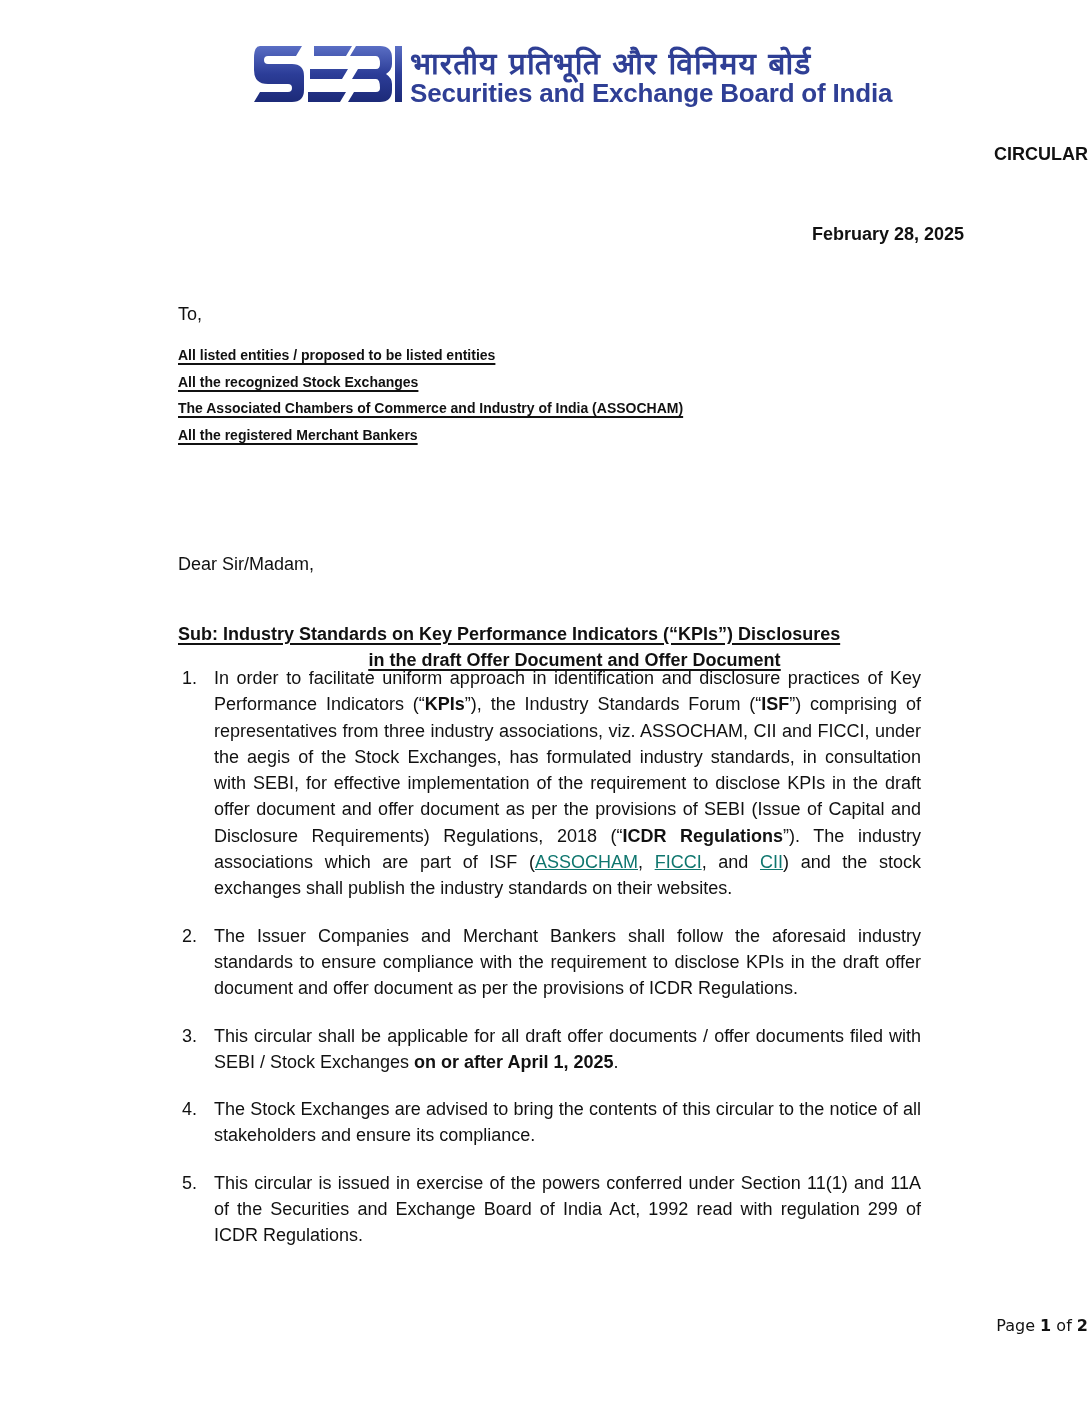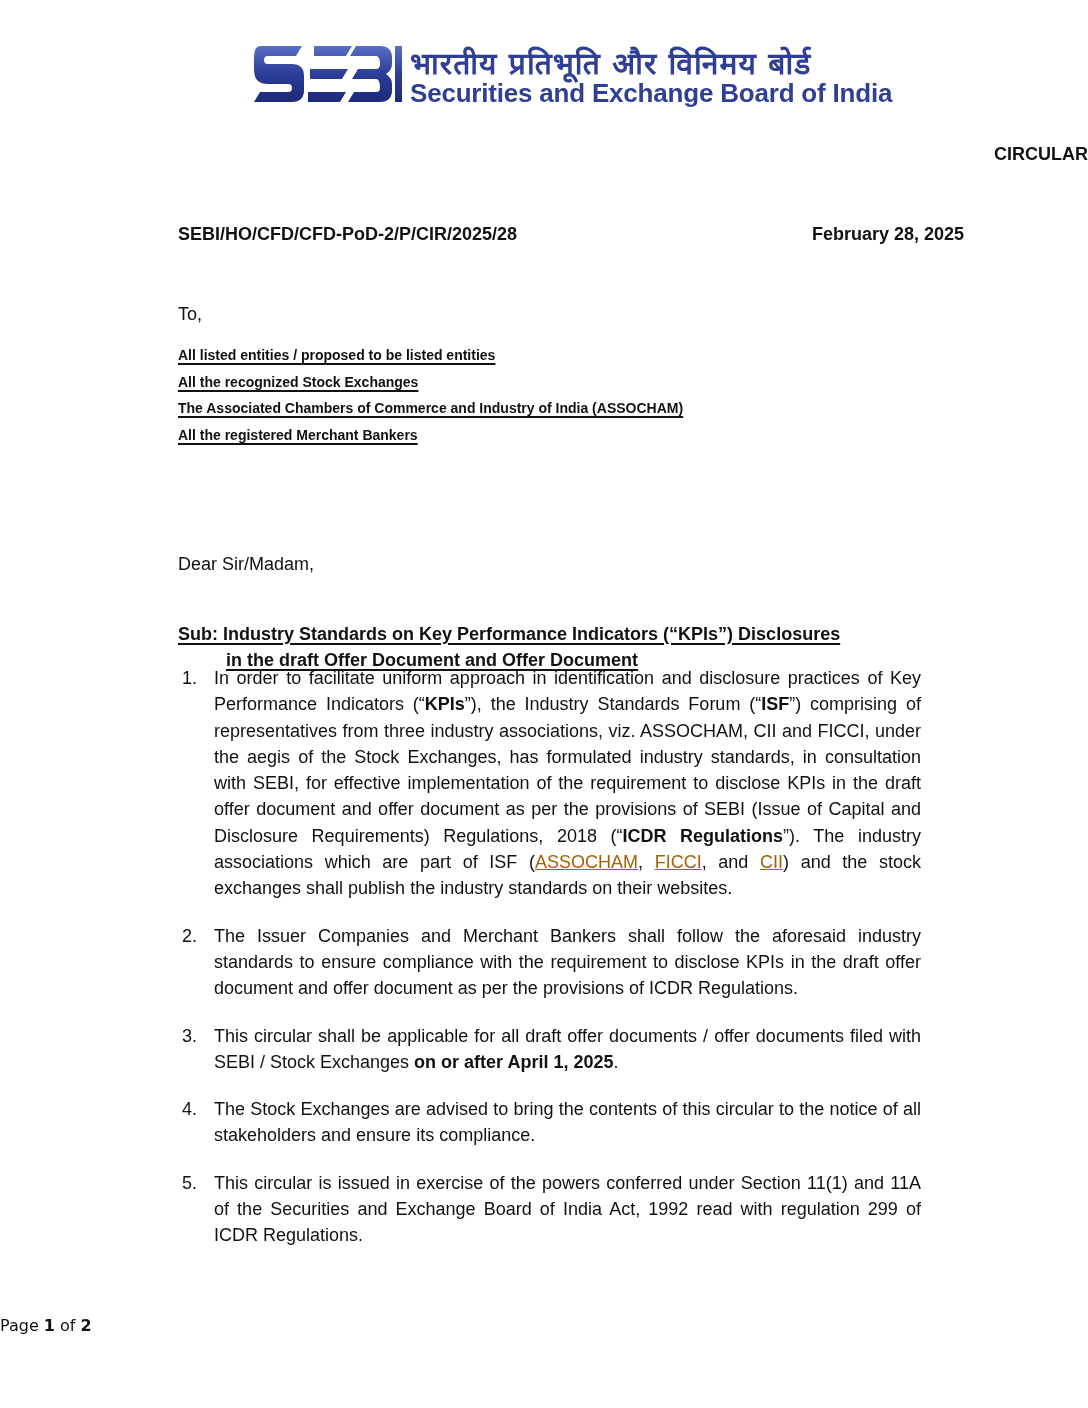--- a/index.html
+++ b/index.html
@@ -36,30 +36,30 @@
       text-decoration-thickness: 2px; text-underline-offset: 3px;
     }
 
     .salutation { position: absolute; left: 178px; top: 554px; font-size: 18px; }
     .subject {
       position: absolute; left: 178px; top: 594px; width: 745px; font-weight: bold; font-size: 18px;
       line-height: 26px;
       margin-top: 27px;
     }
     .subject span { text-decoration: underline; text-decoration-thickness: 2px; text-underline-offset: 3px; }
-    .subject .line2 { display: block; padding-left: 48px; }
+    .subject .line2 { display: block; padding-left: 48px; text-align: center; }
 
     .paras { position: absolute; left: 178px; top: 665px; width: 743px; }
     .para { position: relative; padding-left: 36px; font-size: 18px; line-height: 26.3px; text-align: justify; margin-bottom: 21px; }
     .para .num { position: absolute; left: 4px; top: 0; }
     .para b { font-weight: bold; }
-    .link { color: #a16207; text-decoration: underline; }
+    .link { color: #0f766e; text-decoration: underline; }
 
     .footer {
-      position: absolute; left: 0; width: 1088px; top: 1316px; text-align: left; font-size: 16px;
+      position: absolute; left: 0; width: 1088px; top: 1316px; text-align: right; font-size: 16px;
       font-family: "DejaVu Sans", sans-serif;
     }
     .footer b { font-weight: bold; }
   </style>
 </head>
 <body>
 
 <div class="page">
 
   <div class="logo">
@@ -78,21 +78,20 @@
 
       <path d="M104 4 H128 Q140 4 140 16 V22 Q140 28 134 32 Q140 36 140 42 V48 Q140 60 128 60 H96 L102 50 H124 Q128 50 128 46 Q128 37 124 37 H100 L106 27 H124 Q128 27 128 22 Q128 14 124 14 H98 Z" fill="url(#lg)"></path>
 
       <rect x="143" y="4" width="7" height="56" fill="url(#lg)"></rect>
     </svg>
     <div class="logo-hindi">भारतीय प्रतिभूति और विनिमय बोर्ड</div>
     <div class="logo-english">Securities and Exchange Board of India</div>
   </div>
 
   <div class="title">CIRCULAR</div>
-  <div class="ref">SEBI/HO/CFD/CFD-PoD-2/P/CIR/2025/28</div>
   <div class="date">February 28, 2025</div>
 
   <div class="to">To,</div>
   <ul class="recipients">
     <li>All listed entities / proposed to be listed entities</li>
     <li>All the recognized Stock Exchanges</li>
     <li>The Associated Chambers of Commerce and Industry of India (ASSOCHAM)</li>
     <li>All the registered Merchant Bankers</li>
   </ul>
 

